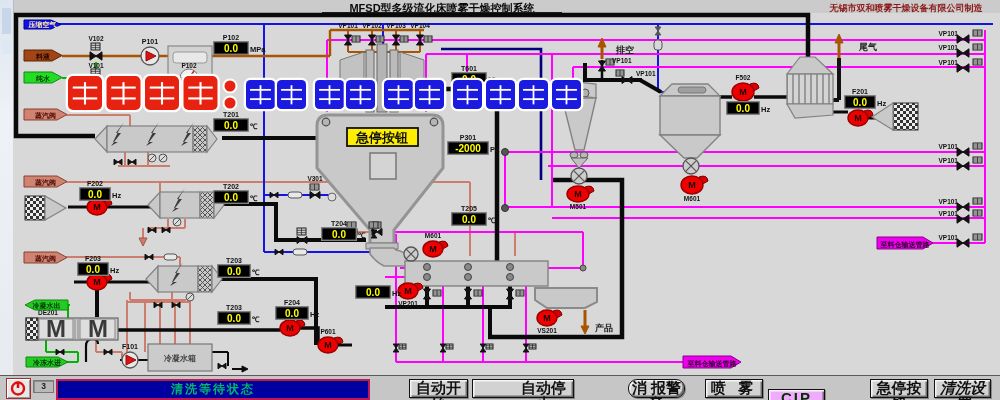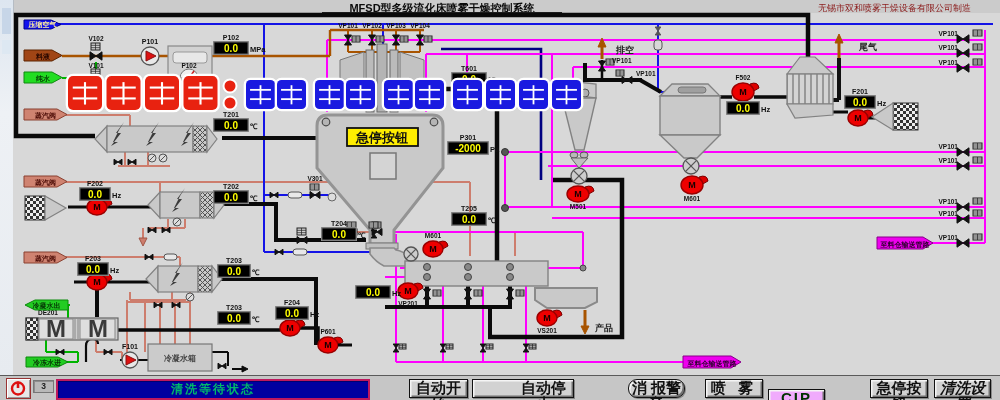--- a/index.html
+++ b/index.html
@@ -8,21 +8,21 @@
  box-shadow:inset 1.5px 1.5px 0 #f5f5f5, inset -1.5px -1.5px 0 #707070, 1px 1px 0 #888;
  font-size:15px;font-weight:bold;color:#111;text-align:center;line-height:16px;}
 </style></head>
 <body>
 <div class="abs" style="left:13px;top:0;width:987px;height:13px;background:#cbcbcb;border-bottom:1.6px solid #4a4a4a;"></div>
 <div class="abs" style="left:0;top:0;width:13px;height:375px;background:linear-gradient(180deg,#dde6f0 0%,#eef1f5 30%,#e7ebf0 100%);border-right:1px solid #b5bcc4;"></div>
 <div class="abs" style="left:2px;top:8px;width:9px;height:26px;background:#c7d6e8;"></div>
 <div class="abs" style="left:2px;top:40px;width:9px;height:14px;background:#dde8f2;"></div>
 <div class="abs" style="left:322px;top:1px;width:240px;height:14px;font-size:11px;font-weight:bold;color:#0a0a0a;text-align:center;">MFSD型多级流化床喷雾干燥控制系统</div>
 <div class="abs" style="left:322px;top:11.5px;width:240px;height:0;border-top:1px solid #222;"></div>
-<div class="abs" style="left:818px;top:2px;width:176px;height:10px;font-size:9px;font-weight:normal;color:#8b1a1a;text-align:left;">无锡市双和喷雾干燥设备有限公司制造</div>
+<div class="abs" style="left:818px;top:2px;width:176px;height:10px;font-size:9px;font-weight:bold;color:#8b1a1a;text-align:center;">无锡市双和喷雾干燥设备有限公司制造</div>
 
 <div class="abs" style="left:13px;top:13px;width:987px;height:362px;background:#d8d8d8;"></div>
 
 <svg class="abs" style="left:0;top:0;" width="1000" height="400" viewBox="0 0 1000 400">
 
 <defs>
 <pattern id="hatch" width="5" height="5" patternUnits="userSpaceOnUse">
   <rect width="5" height="5" fill="#c9c9c9"></rect>
   <path d="M0,5 L5,0 M-1,1 L1,-1 M4,6 L6,4" stroke="#555" stroke-width="1"></path>
   <path d="M0,0 L5,5 M4,-1 L6,1 M-1,4 L1,6" stroke="#555" stroke-width="1"></path>

